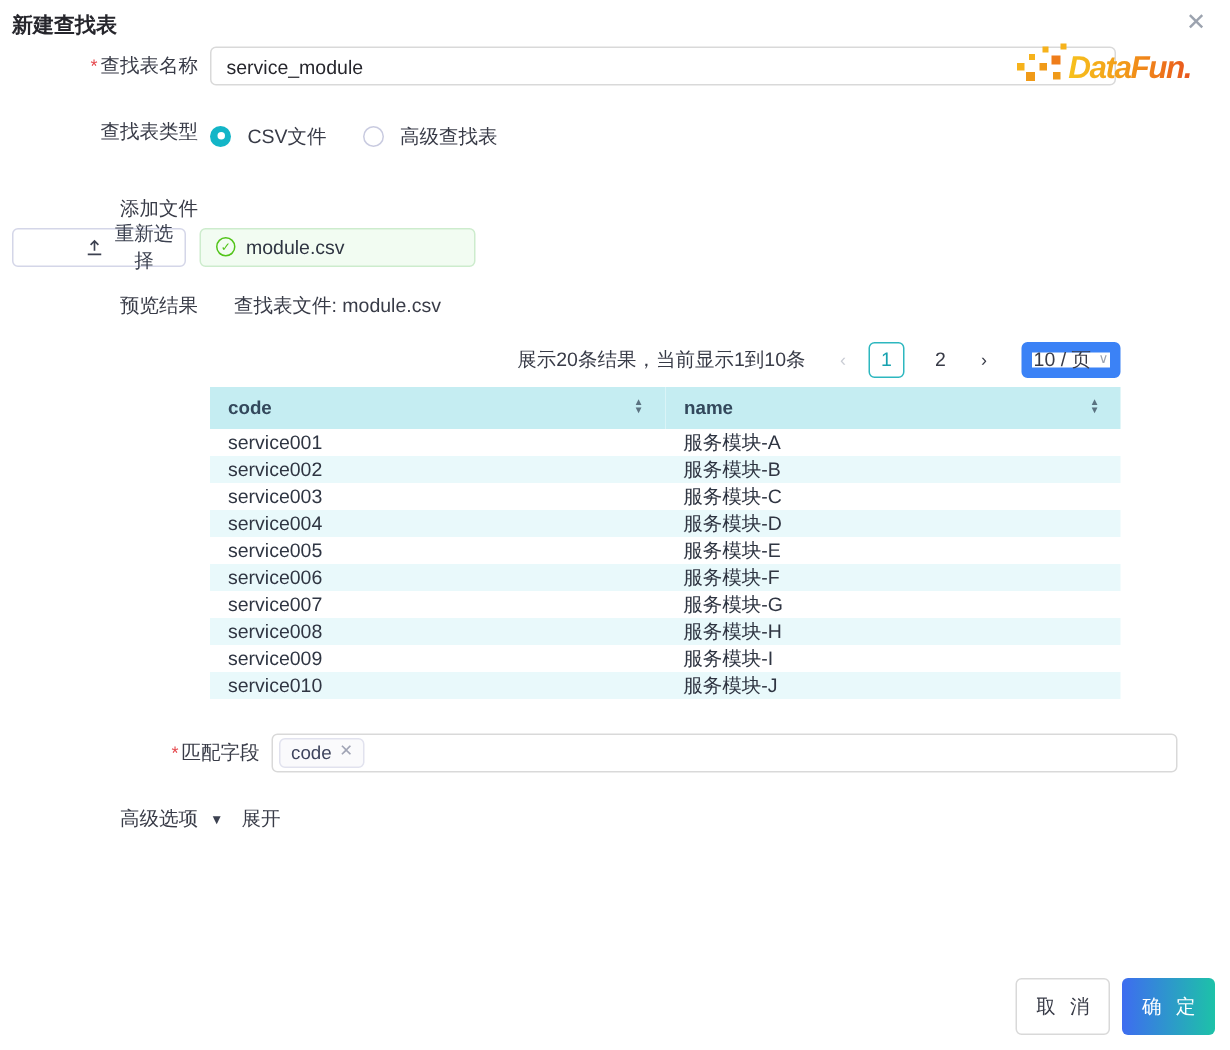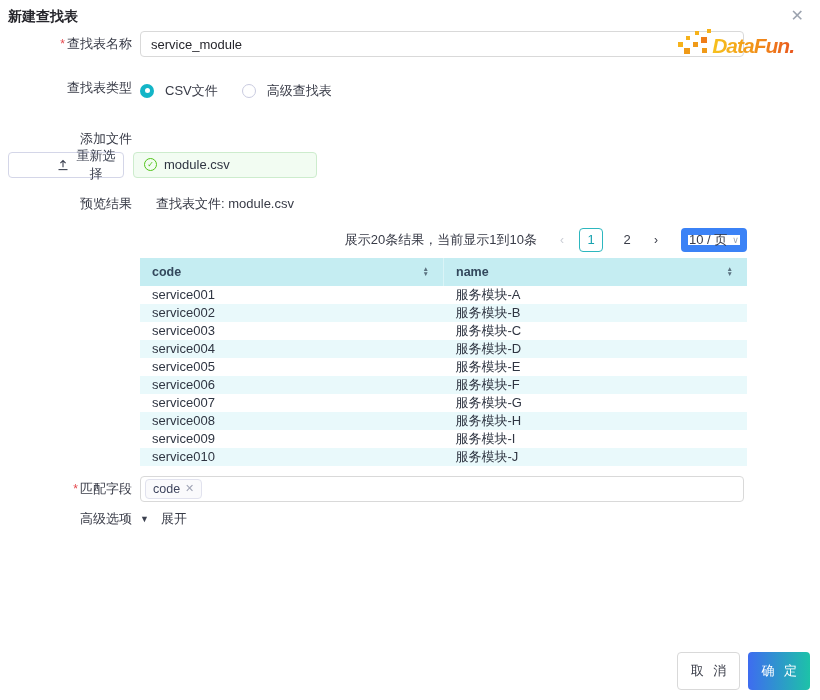--- a/index.html
+++ b/index.html
@@ -29,23 +29,23 @@
   .flabel { width:132px; flex:none; text-align:right; color:#383b47; }
   .flabel .req { color:#e5484d; margin-right:2px; font-size:12px; }
   .fbody { margin-left:8px; flex:1; }
 
   .row-name   { margin-bottom:21px; }
   .row-name .flabel, .row-name .fbody { line-height:26px; }
   .row-type   { margin-bottom:25px; }
   .row-file   { margin-bottom:17px;flex-direction:column; }
   .row-file .flabel { line-height:26px; }
   .row-preview{ margin-bottom:0; }
-  .row-match  { margin-top:10px; }
+  .row-match  { margin-top:23px;padding-left:41px; }
   .row-match .flabel { line-height:26px; }
-  .row-adv    { margin-top:8px; }
+  .row-adv    { margin-top:22px; }
 
   .text-input {
     width:604px; height:26px; border:1px solid #d9d9d9; border-radius:4px;
     padding:0 10px; font-size:13px; color:#26262c; outline:none;
     font-family:"Liberation Sans","DejaVu Sans",sans-serif;
   }
 
   
   .radio-group { display:flex; align-items:center; gap:24px; height:20px; margin-top:2px; }
   .radio-item { display:flex; align-items:center; gap:11px; cursor:pointer; }

